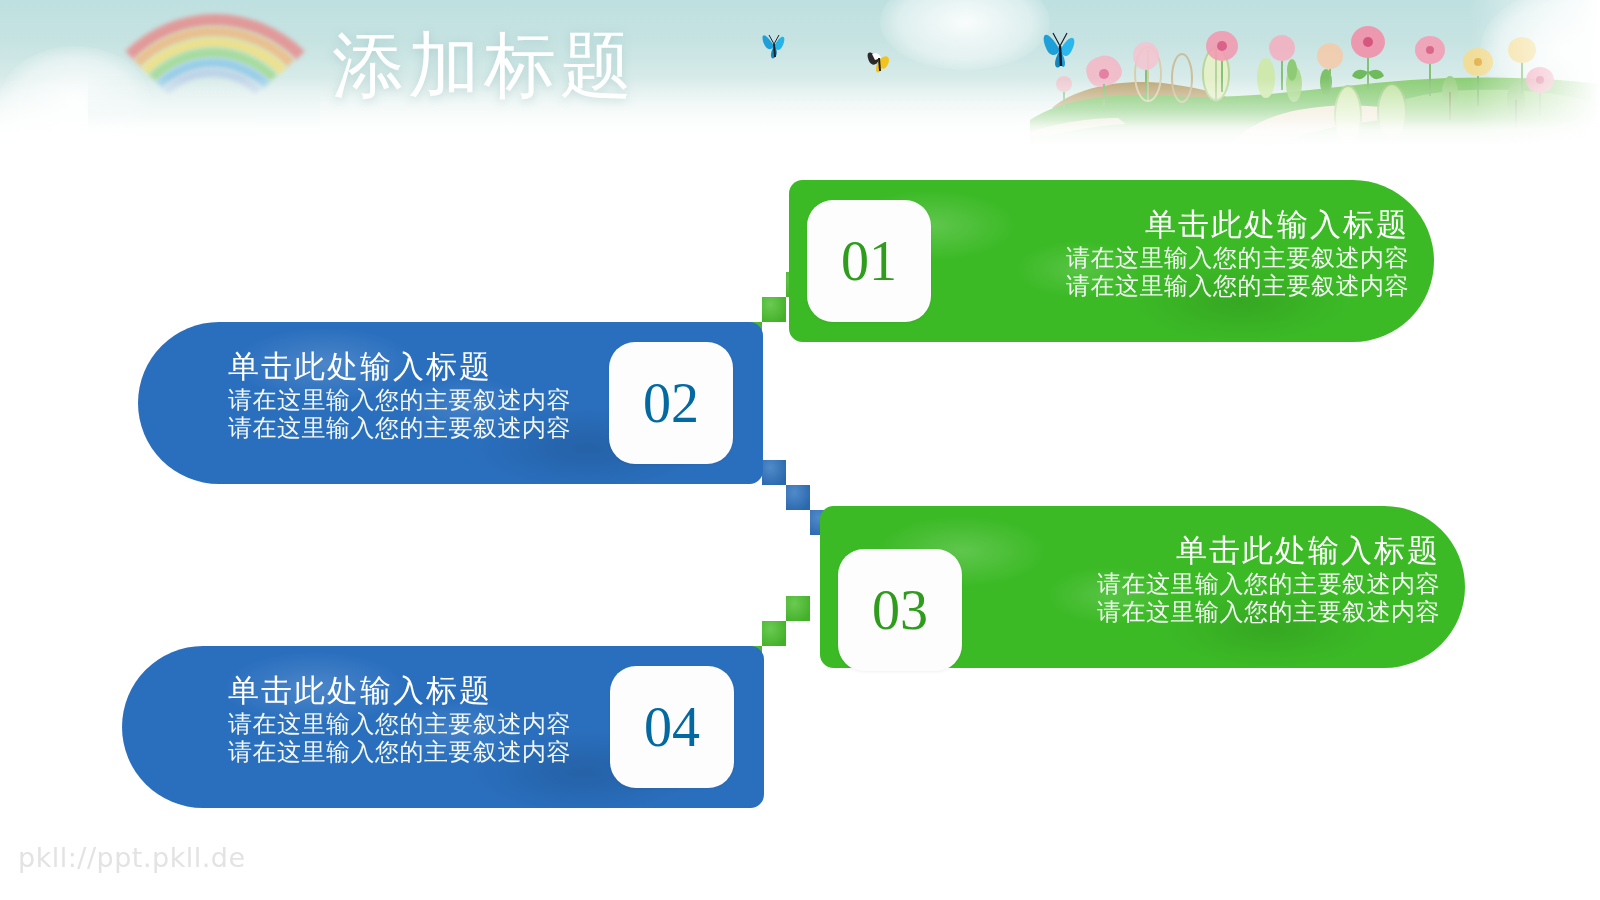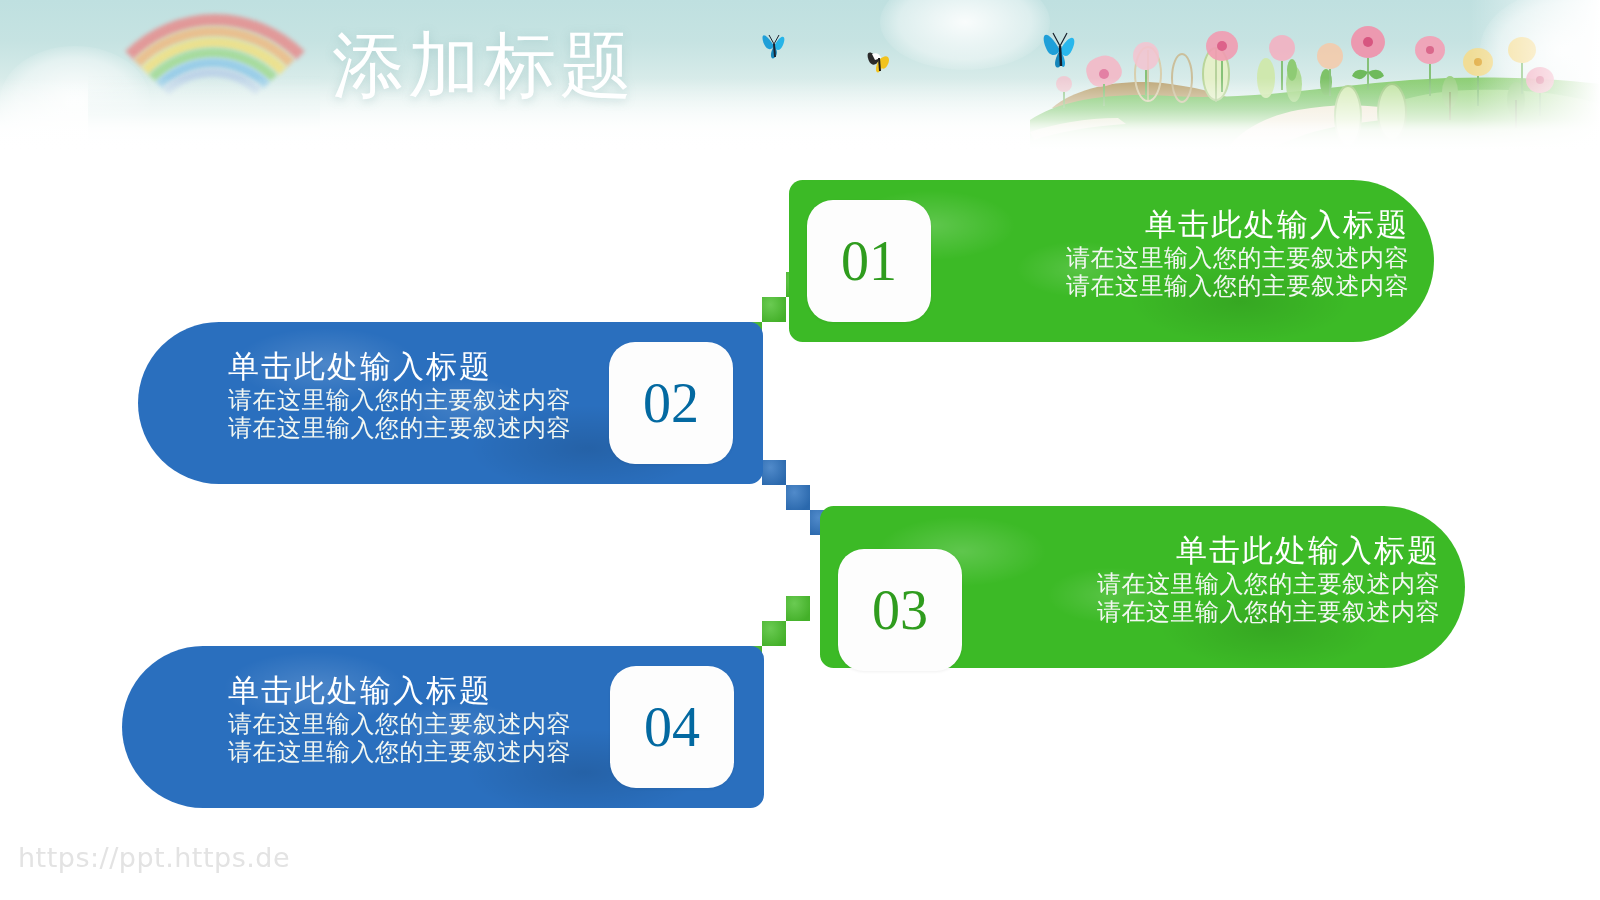--- a/index.html
+++ b/index.html
@@ -347,13 +347,13 @@
   <div class="badge" style="left:488px;top:20px;width:124px;height:122px;">
     <span class="badge-num blue">04</span>
   </div>
   <div class="ctext left" style="left:106px;top:24px;width:370px;">
     <div class="ttl">单击此处输入标题</div>
     <div class="ln">请在这里输入您的主要叙述内容</div>
     <div class="ln">请在这里输入您的主要叙述内容</div>
   </div>
 </div>
 
-<div class="watermark">https://ppt.https.de</div>
+<div class="watermark">pkll://ppt.pkll.de</div>
 
 </body></html>

